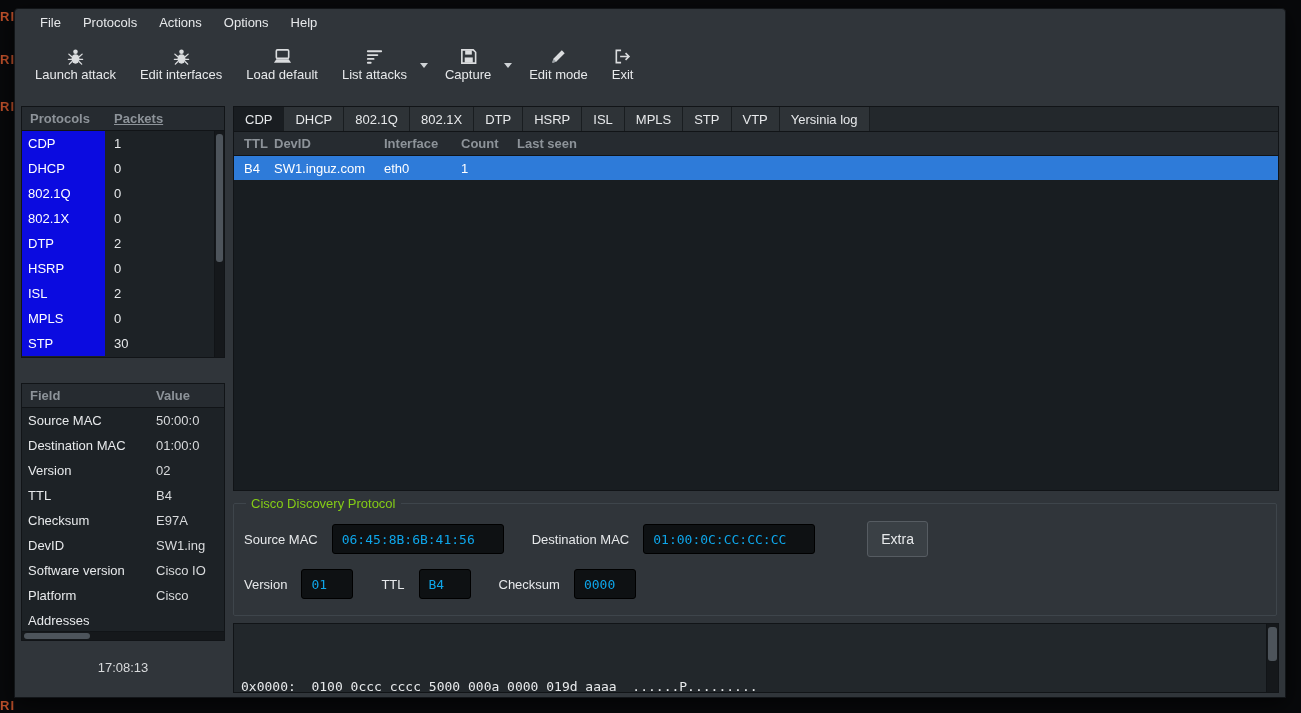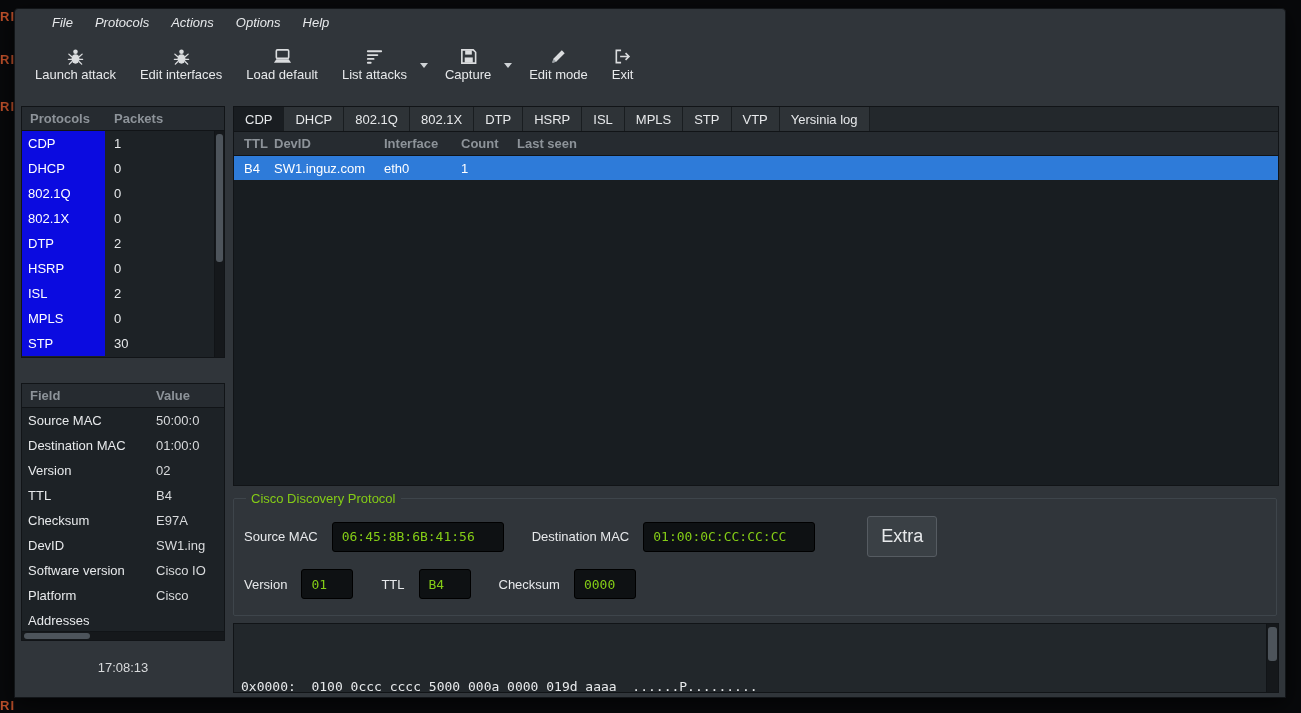--- a/index.html
+++ b/index.html
@@ -27,42 +27,42 @@
     display:flex; align-items:center; justify-content:center; position:relative; }
   .title { font-weight:700; font-size:14px; color:#f2f4f5; }
   .dragon { position:absolute; left:4px; top:0; }
   .ibeam { position:absolute; left:762px; top:8px; }
   .win-controls { position:absolute; right:10px; top:7px; display:flex; gap:8px; }
   .wc { width:17px; height:17px; border-radius:50%; background:#3b4045; border:1px solid #2b2f33;
         display:flex; align-items:center; justify-content:center; cursor:default; }
   .wc.close { background:#1382d8; border-color:#1070bd; }
 
   
-  .menubar { flex:0 0 27px; display:flex; align-items:center; padding:0 28px; gap:4px;font-style:italic; }
+  .menubar { flex:0 0 27px; display:flex; align-items:center; padding:0 16px; gap:4px; }
   .menu-item { padding:4px 9px; border-radius:3px; }
 
   
   .toolbar { flex:0 0 64px; display:flex; align-items:flex-start; padding:3px 6px 0 8px; }
   .tb-group { display:flex; align-items:flex-start; }
   .tbtn { display:flex; flex-direction:column; align-items:center; padding:6px 12px 4px; border-radius:3px; }
   .tbtn .icon { height:22px; display:flex; align-items:center; justify-content:center; }
   .tlabel { white-space:nowrap; }
   .dd-btn { padding:24px 5px 0 1px; }
   .dd-arrow { display:block; width:0; height:0; border-left:4.5px solid transparent;
     border-right:4.5px solid transparent; border-top:5.5px solid #cfd3d6; }
 
   
   .content { flex:1; display:flex; padding:6px 6px 4px 0; gap:8px; min-height:0; }
   .left-col { flex:0 0 204px; margin-left:6px; display:flex; flex-direction:column; min-height:0; }
   .main-col { flex:1; display:flex; flex-direction:column; min-width:0; min-height:0; }
 
   .panel { background:#1d2226; border:1px solid #111417; display:flex; flex-direction:column; overflow:hidden; }
   .panel-header { flex:0 0 24px; display:flex; background:#262b30; border-bottom:1px solid #111417;
     color:#8d9399; font-weight:700; align-items:center; }
-  .ph1 { width:88px; padding-left:8px; } .ph2 { flex:1; padding-left:4px; }
+  .ph1 { width:88px; padding-left:8px; } .ph2 { flex:1; padding-left:4px;text-decoration:underline; }
 
   .protocols-panel { flex:0 0 252px; }
   .pp-body { flex:1; display:flex; min-height:0; }
   .pp-rows { flex:1; overflow:hidden; }
   .prow { display:flex; height:25px; line-height:25px; }
   .pname { width:83px; background:#0b0be0; color:#fff; padding-left:6px; }
   .pcount { flex:1; padding-left:9px; }
   .vscroll { flex:0 0 10px; background:#15181b; border-left:1px solid #111417; position:relative; }
   .vthumb { position:absolute; left:1px; right:1px; top:3px; height:128px; background:#4d545b; border-radius:3px; }
 
@@ -92,25 +92,25 @@
   .c-iface { width:77px; } .c-count { width:56px; } .c-last { flex:1; }
 
   
   fieldset.editor { flex:0 0 auto; border:1px solid #3e454b; border-radius:2px;
     margin:5px 2px 7px 0; padding:10px 10px 4px; background:transparent; }
   legend { padding:0 5px; margin-left:2px; color:#84cc16; }
   .ed-row { display:flex; align-items:center; margin-bottom:12px; }
   .grp { display:flex; align-items:center; }
   .grp label { margin-right:14px; white-space:nowrap; }
   .grp { margin-right:28px; }
-  input.mono { background:#0e1113; border:1px solid #000; border-radius:3px; color:#84cc16;
+  input.mono { background:#0e1113; border:1px solid #000; border-radius:3px; color:#0ea5e9;
     font-family:"DejaVu Sans Mono", monospace; font-size:13px; padding:7px 9px; height:30px; }
   .w-mac { width:172px; } .w-2 { width:52px; } .w-4 { width:62px; }
   .extra-btn { margin-left:24px; background:#3a4045; border:1px solid #565c62; border-radius:3px;
-    color:#e7e9eb; font-size:18px; padding:9px 13px; font-family:"Liberation Sans", sans-serif; }
+    color:#e7e9eb; font-size:14px; padding:9px 13px; font-family:"Liberation Sans", sans-serif; }
 
   
   .hexdump { flex:0 0 70px; background:#22272b; border:1px solid #111417; display:flex; overflow:hidden; }
   .hex-lines { flex:1; padding:3px 0 0 7px; overflow:hidden;
     font-family:"DejaVu Sans Mono", monospace; font-size:13px; line-height:17px; white-space:pre; }
   .hexdump .vscroll { flex:0 0 12px; }
   .hexdump .vthumb { height:34px; }
 </style>
 </head>
 <body>

